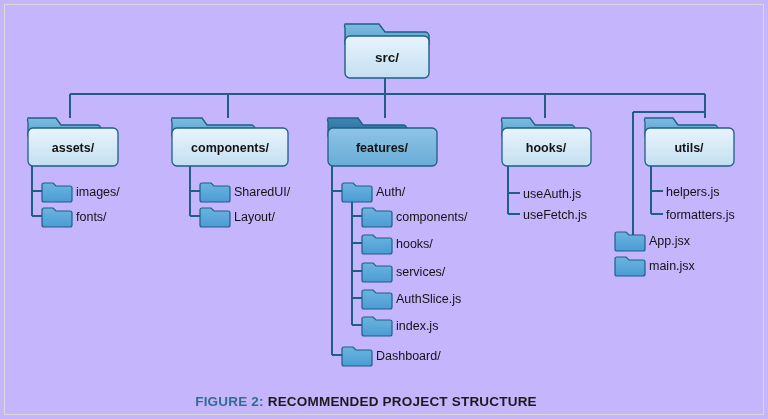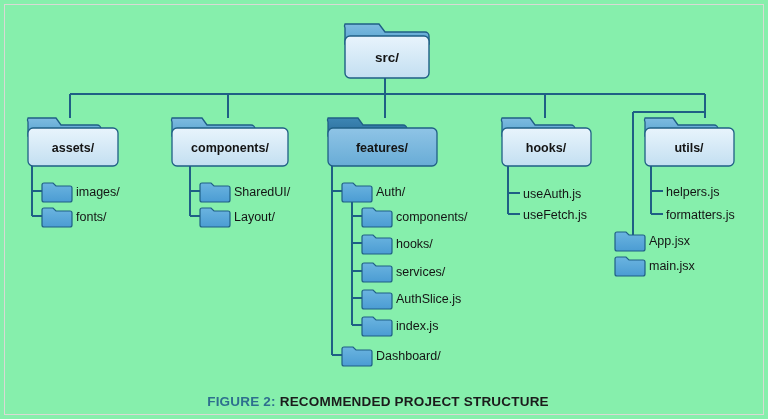--- a/index.html
+++ b/index.html
@@ -1,27 +1,27 @@
 <!DOCTYPE html>
 <html><head>
 <meta charset="utf-8">
 <style>
   html,body{margin:0;padding:0;}
   body{
     width:768px;height:419px;overflow:hidden;
     background:#fbfbf9;
     font-family:"Liberation Sans", sans-serif;
   }
-  #figure-root{position:relative;width:768px;height:419px;background:#86efac;}
+  #figure-root{position:relative;width:768px;height:419px;background:#c4b5fd;}
   #frame-border{position:absolute;left:4px;top:4px;width:760px;height:411px;border:1px solid #d9d9d5;box-sizing:border-box;pointer-events:none;}
   svg#diagram{position:absolute;left:0;top:0;width:768px;height:419px;display:block;}
   .node-label{font-family:"Liberation Sans", sans-serif;font-weight:bold;fill:#141414;}
   .leaf-label{font-family:"Liberation Sans", sans-serif;font-weight:normal;fill:#141414;}
   .caption-wrap{position:absolute;left:0;bottom:10px;width:732px;text-align:center;
-     font-family:"Liberation Sans", sans-serif;font-weight:bold;font-size:13.5px;letter-spacing:.2px;padding-left:12px;}
+     font-family:"Liberation Sans", sans-serif;font-weight:bold;font-size:13.5px;letter-spacing:.2px;}
   .caption-prefix{color:#2e6f8e;}
   .caption-main{color:#1b1b1b;}
 </style>
 </head>
 <body>
 
 <div id="figure-root">
   <div id="frame-border"></div>
 
   <svg id="diagram" viewBox="0 0 768 419">

